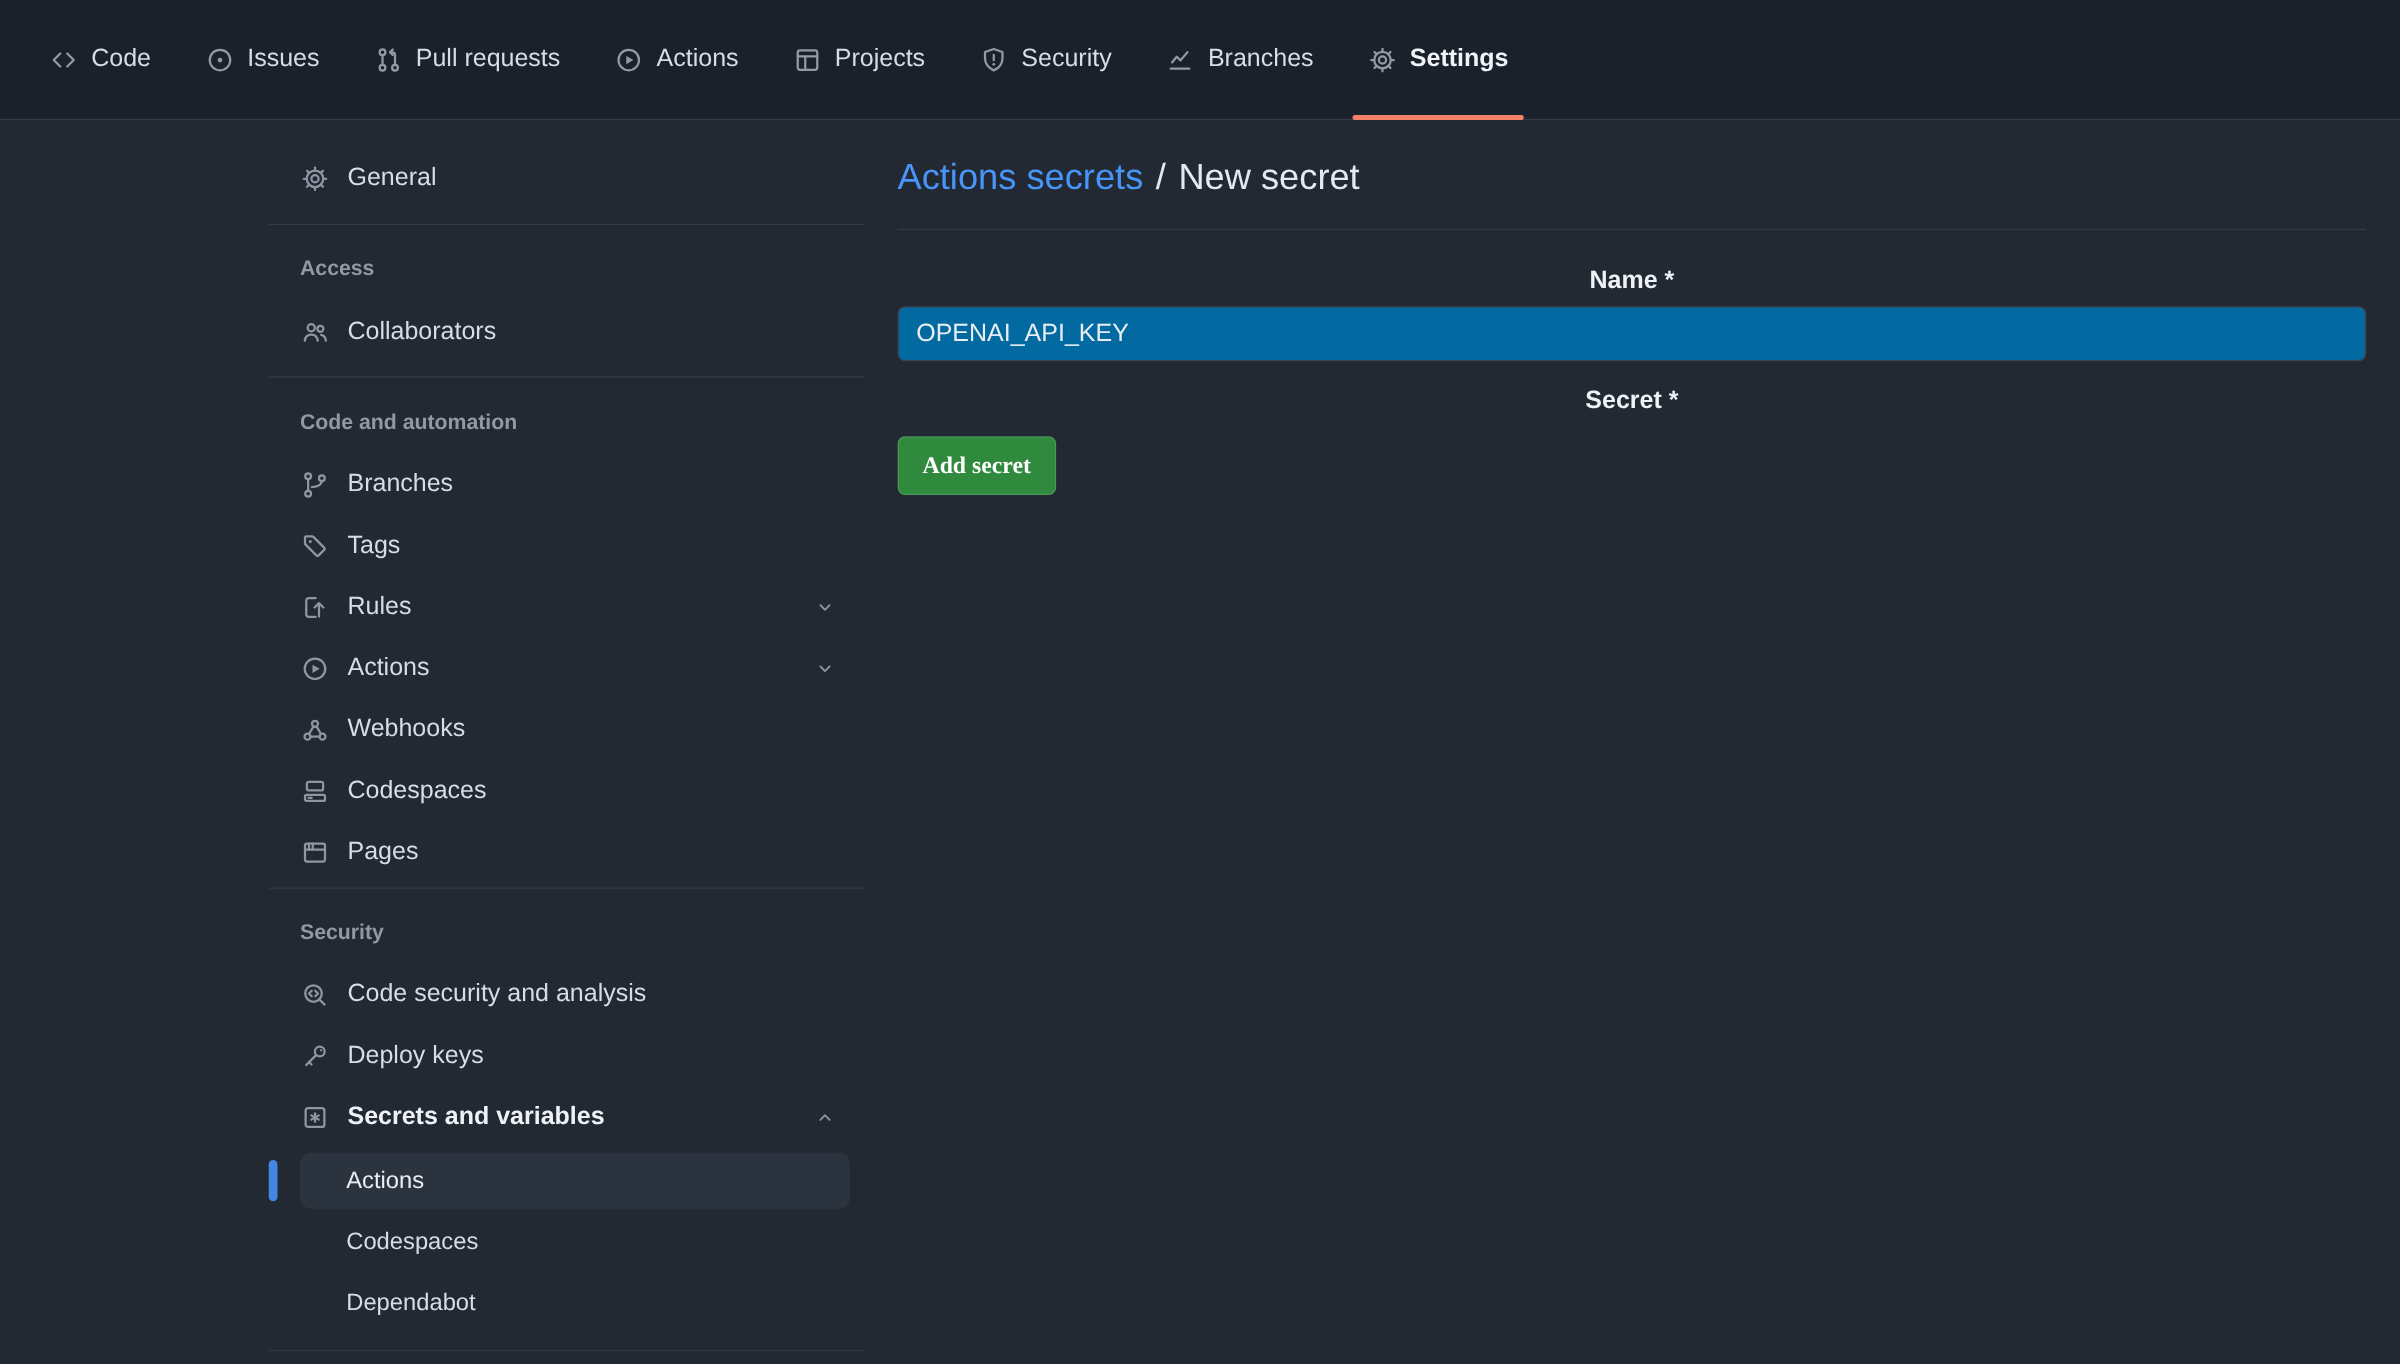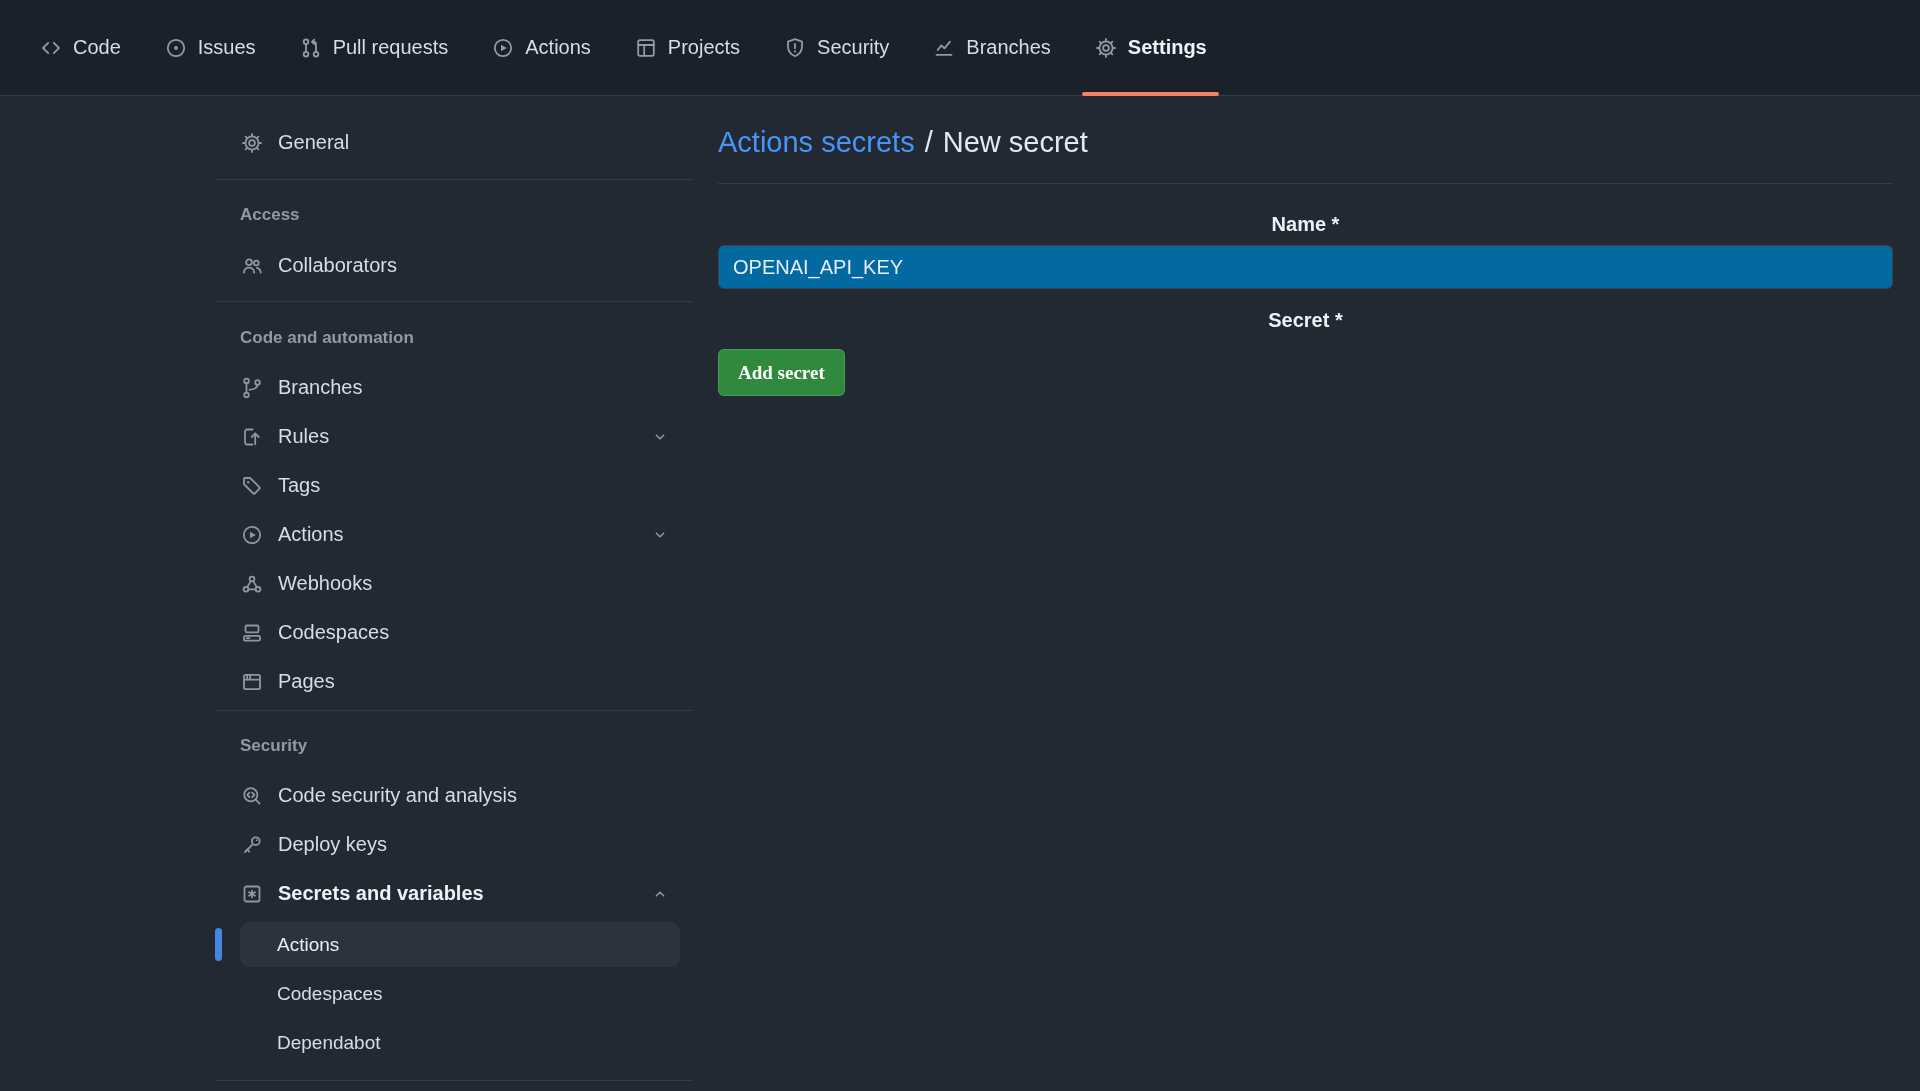--- a/index.html
+++ b/index.html
@@ -253,41 +253,41 @@
           <path class="ic" d="M6.5 7.3v9.4"></path>
           <path class="ic" d="M17.5 8.8c-.3 3.6-3.9 4.6-8 4.9"></path>
         </svg>
     </span>
     <span>Branches</span>
   </div>
 
   <div class="si">
     <span class="sicon">
       <svg width="24" height="24" viewBox="0 0 24 24">
+          <path class="ic" d="M4 9.8V5a1 1 0 0 1 1-1h4.8a1 1 0 0 1 .7.3l9 9a1 1 0 0 1 0 1.4l-4.8 4.8a1 1 0 0 1-1.4 0l-9-9A1 1 0 0 1 4 9.8z"></path>
+          <circle class="icf" cx="8.2" cy="8.2" r="1.2"></circle>
+        </svg>
+    </span>
+    <span>Tags</span>
+  </div>
+
+  <div class="si">
+    <span class="sicon">
+      <svg width="24" height="24" viewBox="0 0 24 24">
           <path class="ic" d="M12.5 19.5H7a2 2 0 0 1-2-2v-11a2 2 0 0 1 2-2h5.5"></path>
           <path class="ic" d="M15.2 19.2V9.4"></path>
           <path class="ic" d="M11.7 12 15.2 8.5l3.5 3.5"></path>
         </svg>
     </span>
     <span class="grow">Rules</span>
     <span class="chev">
       <svg width="20" height="20" viewBox="0 0 24 24">
           <path class="ic" stroke-width="2.2" d="M7.6 9.8 12 14.2l4.4-4.4"></path>
         </svg>
     </span>
-  </div>
-
-  <div class="si">
-    <span class="sicon">
-      <svg width="24" height="24" viewBox="0 0 24 24">
-          <path class="ic" d="M4 9.8V5a1 1 0 0 1 1-1h4.8a1 1 0 0 1 .7.3l9 9a1 1 0 0 1 0 1.4l-4.8 4.8a1 1 0 0 1-1.4 0l-9-9A1 1 0 0 1 4 9.8z"></path>
-          <circle class="icf" cx="8.2" cy="8.2" r="1.2"></circle>
-        </svg>
-    </span>
-    <span>Tags</span>
   </div>
 
   <div class="si">
     <span class="sicon">
       <svg width="24" height="24" viewBox="0 0 24 24">
           <circle class="ic" cx="12" cy="12" r="8.2"></circle>
           <path class="icf" d="M10 8.7v6.6L15.8 12z"></path>
         </svg>
     </span>
     <span class="grow">Actions</span>

